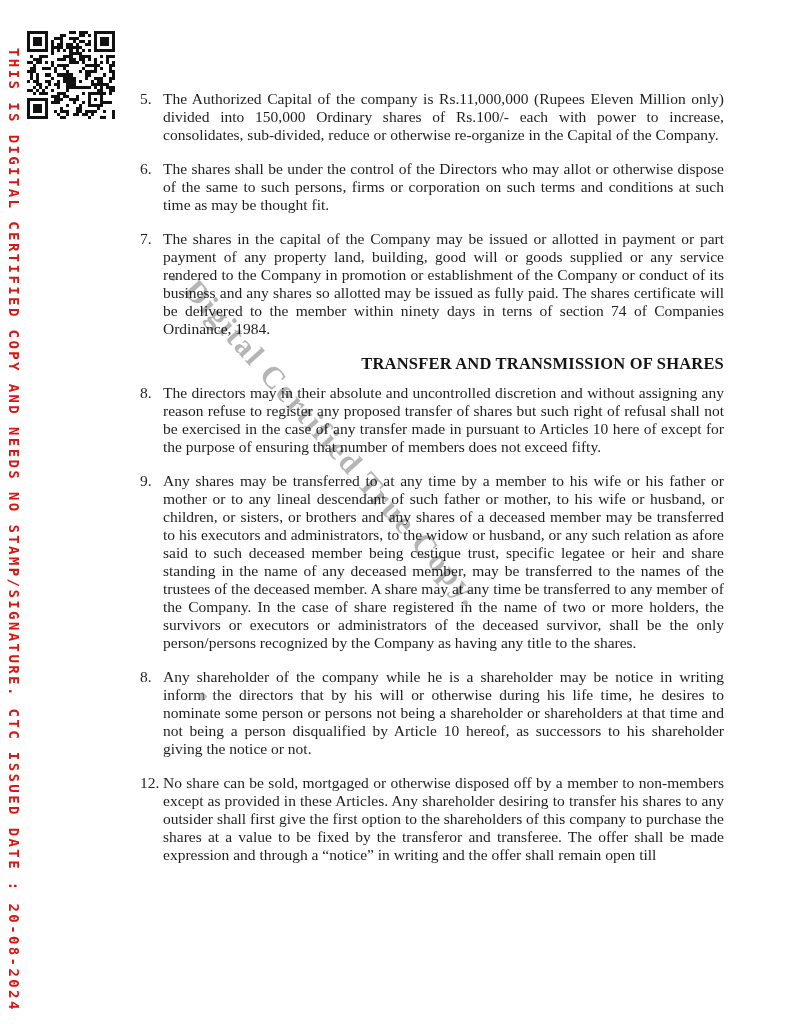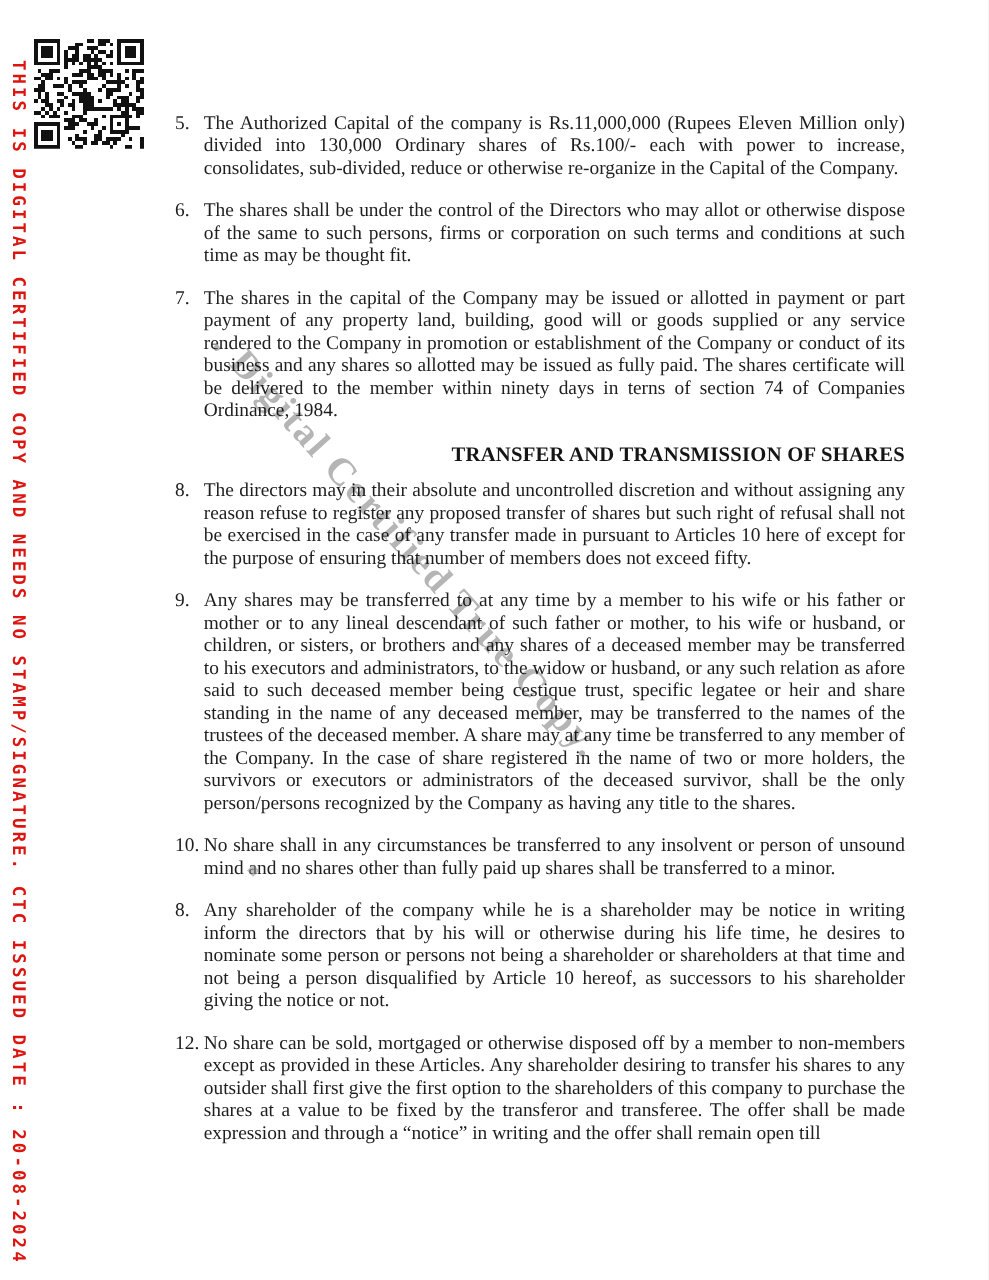--- a/index.html
+++ b/index.html
@@ -452,21 +452,21 @@
         <rect x="28" y="28" width="1" height="1"></rect>
       </svg>
     </div>
 
   <div class="vtext" id="vtext" style="color: rgb(220, 21, 17);">THIS IS DIGITAL CERTIFIED COPY AND NEEDS NO STAMP/SIGNATURE. CTC ISSUED DATE : 20-08-2024</div>
 
   <div class="content">
 
     <div class="clause">
       <span class="num">5.</span>
-      <span class="body">The Authorized Capital of the company is Rs.11,000,000 (Rupees Eleven Million only) divided into 130,000 Ordinary shares of Rs.100/- each with power to increase, consolidates, sub-divided, reduce or otherwise re-organize in the Capital of the Company.</span>
+      <span class="body">The Authorized Capital of the company is Rs.11,000,000 (Rupees Eleven Million only) divided into 150,000 Ordinary shares of Rs.100/- each with power to increase, consolidates, sub-divided, reduce or otherwise re-organize in the Capital of the Company.</span>
     </div>
 
     <div class="clause">
       <span class="num">6.</span>
       <span class="body">The shares shall be under the control of the Directors who may allot or otherwise dispose of the same to such persons, firms or corporation on such terms and conditions at such time as may be thought fit.</span>
     </div>
 
     <div class="clause">
       <span class="num">7.</span>
       <span class="body">The shares in the capital of the Company may be issued or allotted in payment or part payment of any property land, building, good will or goods supplied or any service rendered to the Company in promotion or establishment of the Company or conduct of its business and any shares so allotted may be issued as fully paid.  The shares certificate will be delivered to the member within ninety days in terns of section 74 of Companies Ordinance, 1984.</span>
@@ -477,24 +477,20 @@
     <div class="clause">
       <span class="num">8.</span>
       <span class="body">The directors may in their absolute and uncontrolled discretion and without assigning any reason refuse to register any proposed transfer of shares but such right of refusal shall not be exercised in the case of any transfer made in pursuant to Articles 10 here of except for the purpose of ensuring that number of members does not exceed fifty.</span>
     </div>
 
     <div class="clause">
       <span class="num">9.</span>
       <span class="body">Any shares may be transferred to at any time by a member to his wife or his father or mother or to any lineal descendant of such father or mother, to his wife or husband, or children, or sisters, or brothers and any shares of a deceased member may be transferred to his executors and administrators, to the widow or husband, or any such relation as afore said to such deceased member being cestique trust, specific legatee or heir and share standing in the name of any deceased member, may be transferred to the names of the trustees of the deceased member. A share may at any time be transferred to any member of the Company. In the case of share registered in the name of two or more holders, the survivors or executors or administrators of the deceased survivor, shall be the only person/persons recognized by the Company as having any title to the shares.</span>
     </div>
 
-    <div class="clause">
-      <span class="num">10.</span>
-      <span class="body">No share shall in any circumstances be transferred to any insolvent or person of unsound mind and no shares other than fully paid up shares shall be transferred to a minor.</span>
-    </div>
 
     <div class="clause">
       <span class="num">8.</span>
       <span class="body">Any shareholder of the company while he is a shareholder may be notice in writing inform the directors that by his will or otherwise during his life time, he desires to nominate some person or persons not being a shareholder or shareholders at that time and not being a person disqualified by Article 10 hereof, as successors to his shareholder giving the notice or not.</span>
     </div>
 
     <div class="clause">
       <span class="num">12.</span>
       <span class="body">No share can be sold, mortgaged or otherwise disposed off by a member to non-members except as provided in these Articles. Any shareholder desiring to transfer his shares to any outsider shall first give the first option to the shareholders of this company to purchase the shares at a value to be fixed by the transferor and transferee. The offer shall be made expression and through a “notice” in writing and the offer shall remain open till</span>
     </div>

